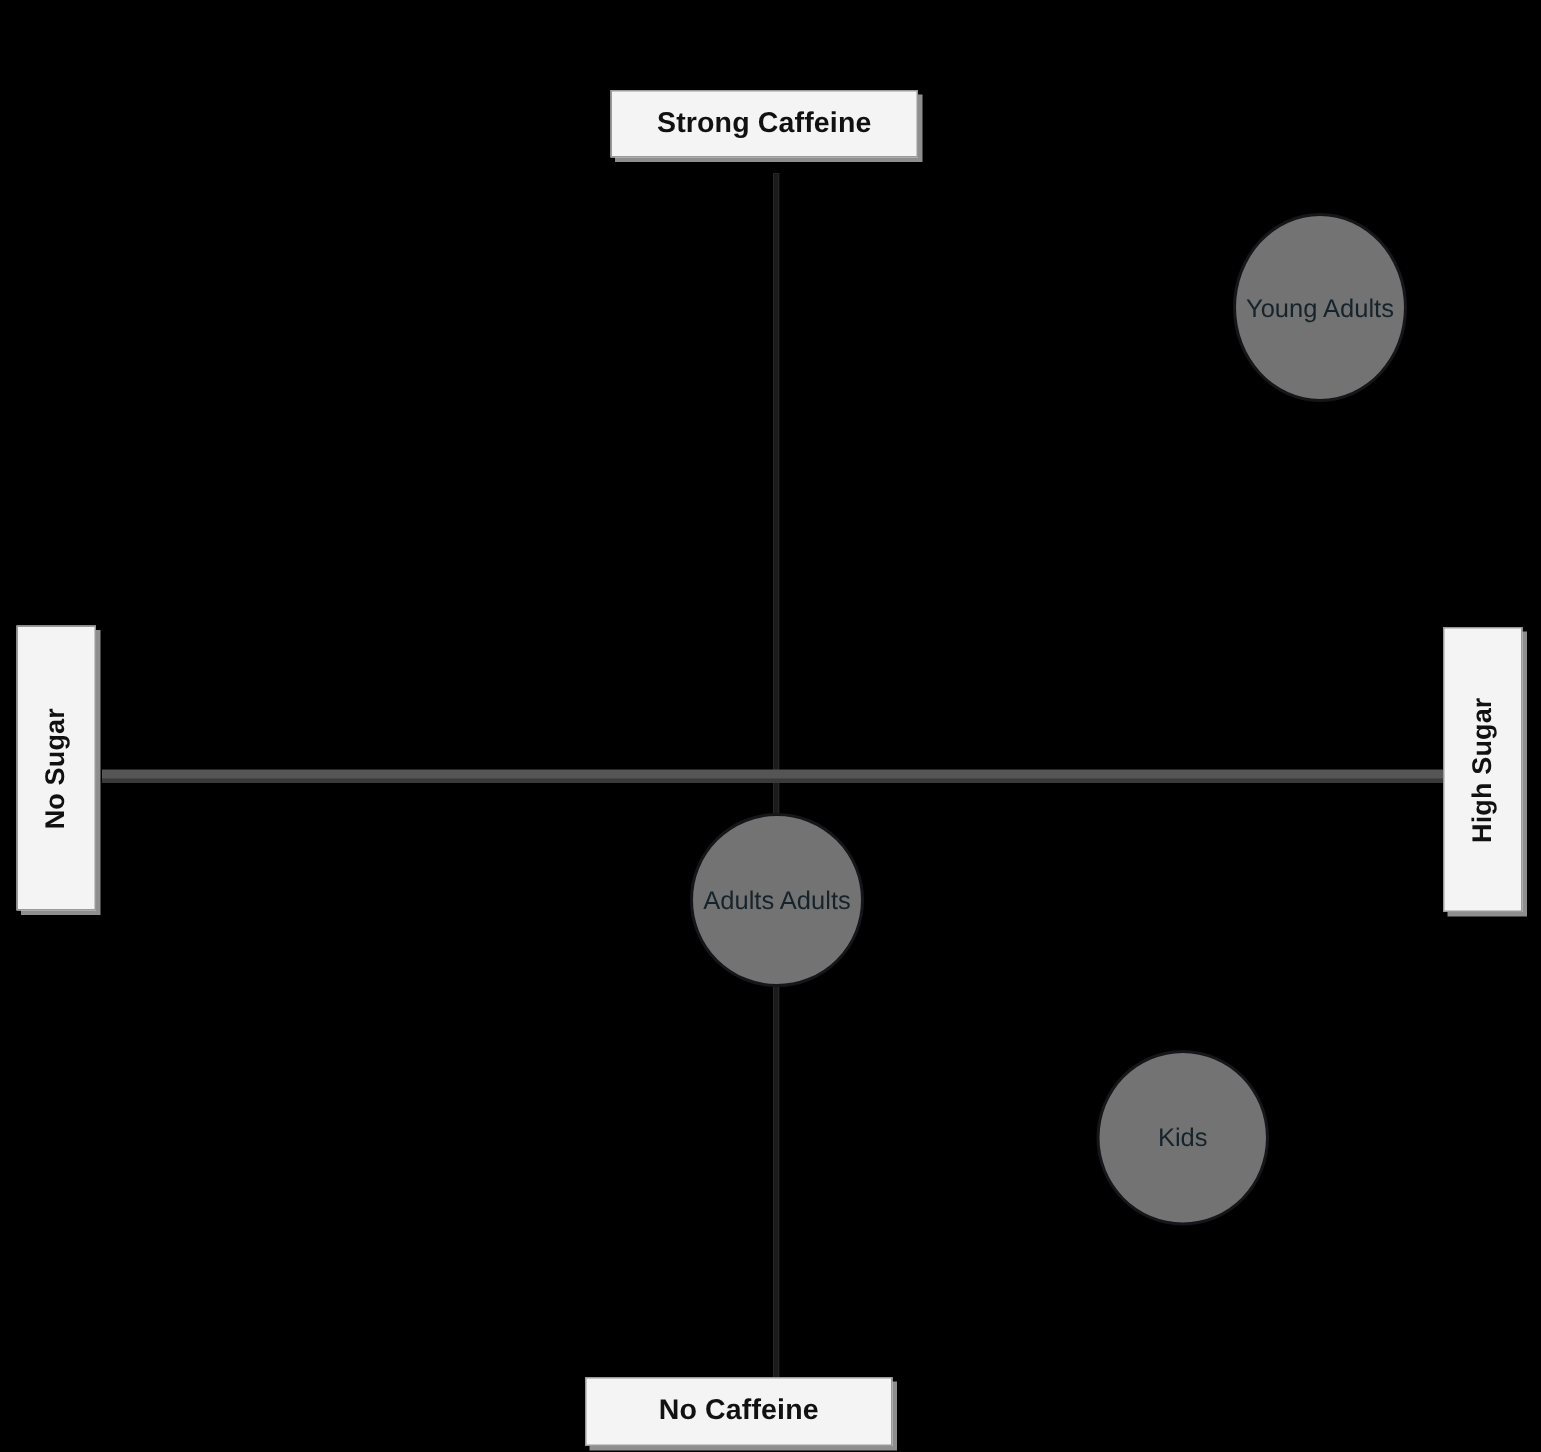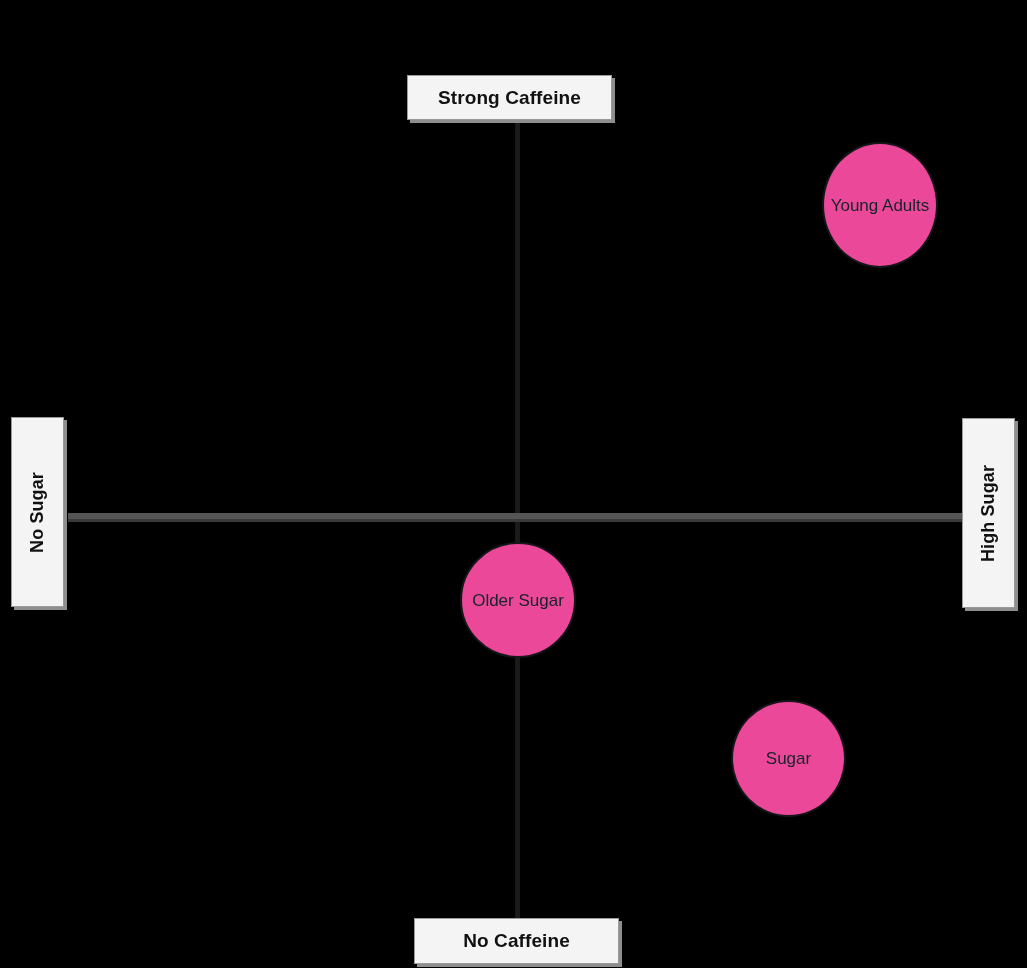--- a/index.html
+++ b/index.html
@@ -52,21 +52,21 @@
   }
   .axis-label.vertical span {
     transform: rotate(-90deg);
     font-size: 18px;
   }
 
   
   .bubble {
     position: absolute;
     border-radius: 50%;
-    background: #ec4899;
+    background: #737373;
     border: 2px solid #16161a;
     box-sizing: border-box;
     display: flex;
     align-items: center;
     justify-content: center;
     z-index: 8;
   }
   .bubble span {
     white-space: nowrap;
     font-size: 17px;
@@ -76,43 +76,43 @@
 </style>
 </head>
 <body>
 
 <div id="canvas">
 
   <div class="axis-v" style="left:516px; top:116px; width:3px; height:806px;"></div>
 
   <div class="axis-h" style="left:68px; top:513px; width:900px; height:9px;"></div>
 
-  <div class="axis-label" style="left:407px; top:75px; width:205px; height:45px;">
+  <div class="axis-label" style="left:407px; top:60px; width:205px; height:45px;">
     <span>Strong Caffeine</span>
   </div>
 
-  <div class="axis-label" style="left:414px; top:918px; width:205px; height:46px;">
+  <div class="axis-label" style="left:390px; top:918px; width:205px; height:46px;">
     <span>No Caffeine</span>
   </div>
 
   <div class="axis-label vertical" style="left:11px; top:417px; width:53px; height:190px;">
     <span>No Sugar</span>
   </div>
 
   <div class="axis-label vertical" style="left:962px; top:418px; width:53px; height:190px;">
     <span>High Sugar</span>
   </div>
 
   <div class="bubble" style="left:822px; top:142px; width:116px; height:126px;">
     <span>Young Adults</span>
   </div>
 
 
 
   <div class="bubble" style="left:460px; top:542px; width:116px; height:116px;">
-    <span>Older Sugar</span>
+    <span>Adults Adults</span>
   </div>
 
   <div class="bubble" style="left:731px; top:700px; width:115px; height:117px;">
-    <span>Sugar</span>
+    <span>Kids</span>
   </div>
 
 </div>
 
 </body></html>

